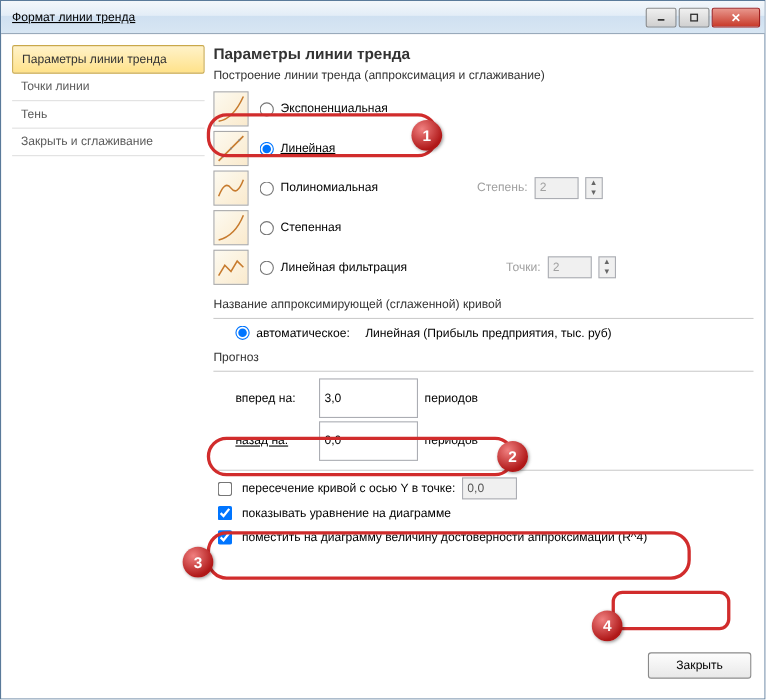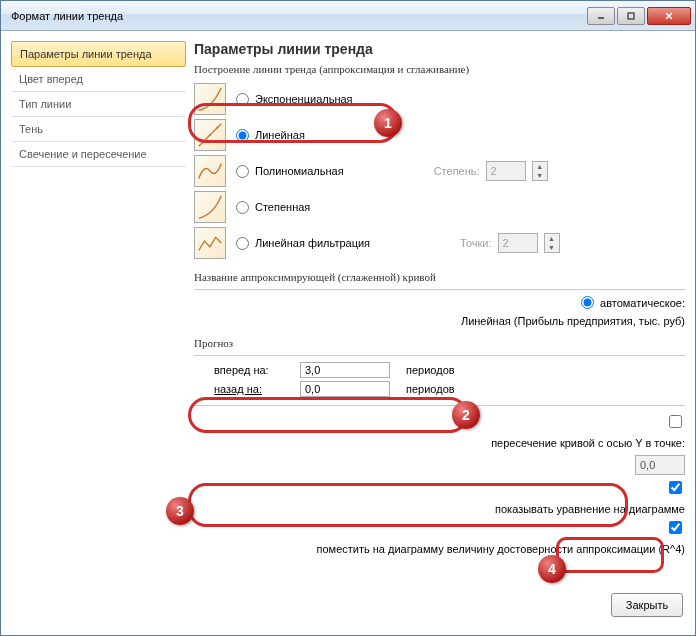--- a/index.html
+++ b/index.html
@@ -1,51 +1,51 @@
 <!DOCTYPE html>
 <html><head>
 <meta charset="utf-8">
 <style>
 * { box-sizing: border-box; font-family: 'Segoe UI', Tahoma, sans-serif; font-size: 11px; }
 body { margin: 0; padding: 0; background: #fff; }
 .window { width: 696px; height: 636px; background: #fff; border: 1px solid #5a7a9a; position: relative; }
 .titlebar { height: 30px; background: linear-gradient(to bottom, #f3f7fb 0%, #e3edf7 45%, #cfe0f1 46%, #d8e6f3 100%); border-bottom: 1px solid #9ab; display: flex; align-items: center; padding: 0 4px; }
-.title-text { flex: 1; padding-left: 6px; color: #000; }
+.title-text { flex: 1; padding-left: 6px; color: #000; text-decoration: underline; }
 .winbtn { width: 28px; height: 18px; margin-left: 2px; border: 1px solid #8a8a8a; background: linear-gradient(to bottom, #f0f0f0, #d0d0d0); display: flex; align-items: center; justify-content: center; border-radius: 2px; }
 .winbtn.close { background: linear-gradient(to bottom, #e8968c, #c83a2a); border-color: #a02020; color: #fff; width: 44px; }
 .winbtn svg { width: 10px; height: 10px; }
 .body { display: flex; height: calc(100% - 30px); padding: 10px; gap: 8px; }
 .sidebar { width: 175px; }
 .side-item { padding: 6px 8px; border-bottom: 1px solid #e0e0e0; color: #5a5a5a; cursor: pointer; }
 .side-item.active { background: linear-gradient(to bottom, #fff2c9, #ffe28a); border: 1px solid #c9a84a; color: #333; border-radius: 2px; }
 .content { flex: 1; position: relative; }
 .cheading { font-size: 14px; font-weight: bold; color: #333; margin-bottom: 6px; }
-.group-label { color: #333; margin: 4px 0 6px; font-family: Liberation Serif, serif; }
+.group-label { color: #333; margin: 4px 0 6px; }
 .divider { border-top: 1px solid #ccc; margin: 3px 0 6px; }
 .trend-row { display: flex; align-items: center; gap: 10px; padding: 2px 0; height: 36px; }
 .trend-icon { width: 32px; height: 32px; border: 1px solid #a9a9a9; background: linear-gradient(135deg, #fdfaf0, #faeacd); position: relative; }
 .trend-icon svg { width: 100%; height: 100%; }
 .radio-wrap { display: flex; align-items: center; gap: 6px; }
 input[type=radio] { margin: 0; }
 .redbox { position: absolute; border: 3px solid #d12c2c; border-radius: 18px; pointer-events: none; }
 .numcircle { position: absolute; width: 28px; height: 28px; border-radius: 50%; background: radial-gradient(circle at 35% 30%, #f08080, #b01818 70%); color: #fff; font-weight: bold; font-size: 14px; display: flex; align-items: center; justify-content: center; box-shadow: 1px 1px 3px rgba(0,0,0,.4); pointer-events: none; }
 .spinner-field { display: flex; align-items: center; gap: 6px; }
 .spinner-field input[type=text] { width: 40px; height: 20px; border: 1px solid #abadb3; padding: 0 4px; }
 .spinner-btns { width: 16px; height: 20px; border: 1px solid #abadb3; background: #f0f0f0; display: flex; flex-direction: column; }
 .spinner-btns div { flex:1; font-size:7px; text-align:center; line-height:9px; color:#666; }
 .disabled { color: #a0a0a0; margin-left: 40px; }
 .spinner-field.disabled input, .spinner-field.disabled .spinner-btns { background: #f0f0f0; color: #a0a0a0; }
 .underline-label { text-decoration: underline; }
-.forecast-row { display: flex; align-items: center; gap: 16px; margin: 3px 0; }
+.forecast-row { display: flex; align-items: center; gap: 6px; margin: 3px 0; }
 .forecast-row .flabel { width: 70px; }
-.forecast-row input[type=text] { width: 90px; height: 16px; border: 1px solid #abadb3; padding: 0 4px; }
-.chk-row { display: flex; align-items: flex-end; gap: 6px; margin: 3px 0; flex-direction: column; }
+.forecast-row input[type=text] { width: 90px; height: 36px; border: 1px solid #abadb3; padding: 0 4px; }
+.chk-row { display: flex; align-items: center; gap: 6px; margin: 3px 0; }
 .chk-row input[type=text] { width: 50px; height: 20px; border: 1px solid #abadb3; background: #f0f0f0; padding: 0 4px; }
 .footer { position: absolute; bottom: 0; right: 0; padding: 8px 2px; }
-.close-btn { width: 72px; height: 24px; background: linear-gradient(to bottom, #fdfdfd, #e8e8e8); border: 1px solid #8a8a8a; border-radius: 3px; cursor: pointer; }
+.close-btn { width: 94px; height: 24px; background: linear-gradient(to bottom, #fdfdfd, #e8e8e8); border: 1px solid #8a8a8a; border-radius: 3px; cursor: pointer; }
 </style>
 </head>
 <body>
 
 <div class="window">
   <div class="titlebar">
     <span class="title-text">Формат линии тренда</span>
     <div class="winbtn">
         <svg viewBox="0 0 10 10">
           <line x1="2" y1="7" x2="8" y2="7" stroke="#333" stroke-width="1.5"></line>
@@ -59,24 +59,23 @@
     <div class="winbtn close">
         <svg viewBox="0 0 10 10">
           <line x1="2" y1="2" x2="8" y2="8" stroke="#fff" stroke-width="1.5"></line>
           <line x1="8" y1="2" x2="2" y2="8" stroke="#fff" stroke-width="1.5"></line>
         </svg>
       </div>
   </div>
   <div class="body">
     <div class="sidebar">
       <div class="side-item active">Параметры линии тренда</div>
-      <div class="side-item">Цвет вперед</div>
-      <div class="side-item">Тип линии</div>
+      <div class="side-item">Точки линии</div>
       <div class="side-item">Тень</div>
-      <div class="side-item">Свечение и пересечение</div>
+      <div class="side-item">Закрыть и сглаживание</div>
     </div>
     <div class="content">
       <div class="cheading">Параметры линии тренда</div>
       <div class="group-label">Построение линии тренда (аппроксимация и сглаживание)</div>
 
       <div class="trend-row">
         <div class="trend-icon"><svg viewBox="0 0 32 32">
               <path d="M4 28 Q 18 26 28 4" fill="none" stroke="#c77b2e" stroke-width="1.5"></path>
             </svg></div>
         <label class="radio-wrap">
@@ -140,21 +139,21 @@
         </div>
       </div>
 
       <div class="group-label" style="margin-top:10px">Название аппроксимирующей (сглаженной) кривой</div>
       <div class="divider"></div>
       <div class="chk-row" style="padding-left:20px">
         <label class="radio-wrap">
             <input type="radio" name="n" checked="" style="">
             <span>автоматическое:</span>
           </label>
-        <span style="margin-left:36px">Линейная (Прибыль предприятия, тыс. руб)</span>
+        <span style="margin-left:8px">Линейная (Прибыль предприятия, тыс. руб)</span>
       </div>
 
       <div class="group-label" style="margin-top:10px">Прогноз</div>
       <div class="divider"></div>
       <div class="forecast-row" style="padding-left:20px">
         <span class="flabel">вперед на:</span>
         <input type="text" value="3,0" style="">
         <span>периодов</span>
       </div>
       <div class="forecast-row" style="padding-left:20px">

